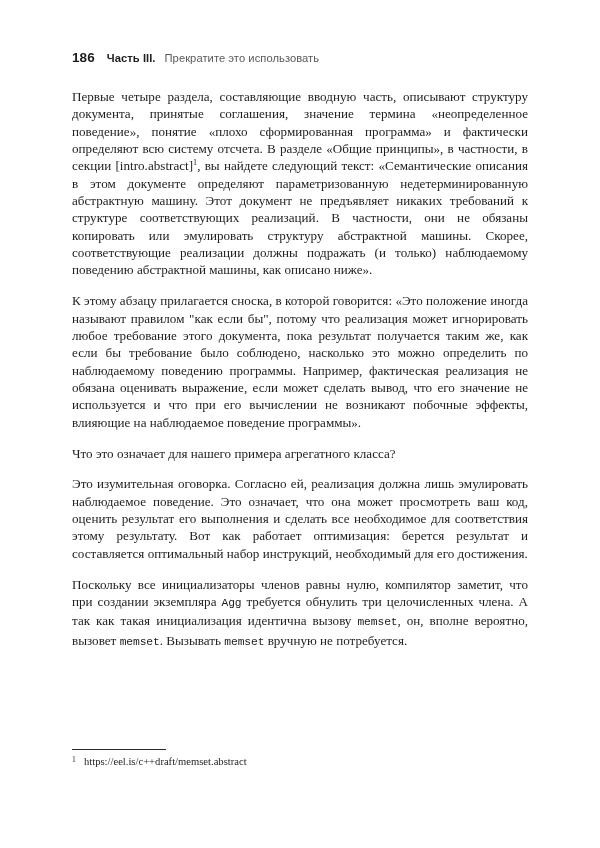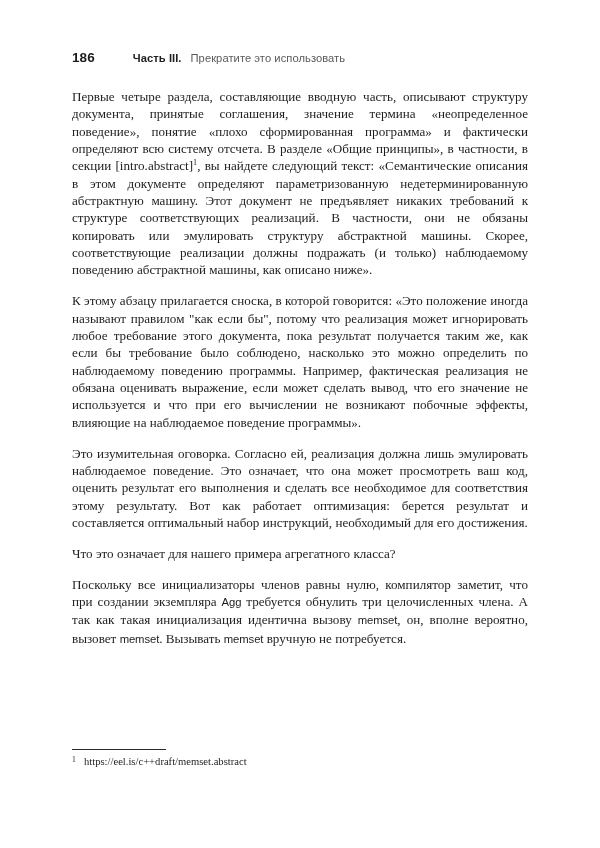--- a/index.html
+++ b/index.html
@@ -40,21 +40,21 @@
   .folio {
     font-weight: bold;
     font-size: 13.5px;
     color: #1b1b1b;
     letter-spacing: 0.1px;
   }
   .header-part {
     font-weight: bold;
     font-size: 11.2px;
     color: #1f1f1f;
-    margin-left: 38px;
+    margin-left: 12px;
     letter-spacing: 0.05px;
   }
   .header-title {
     font-weight: normal;
     font-size: 11.2px;
     color: #5a5a5a;
     margin-left: 9px;
     letter-spacing: 0.05px;
   }
 
@@ -74,21 +74,21 @@
     text-justify: inter-word;
     hyphens: manual;
     color: #1d1d1d;
     letter-spacing: 0.01px;
   }
   p.para:last-child {
     margin-bottom: 0;
   }
 
   code.mono {
-    font-family: Liberation Sans, sans-serif;
+    font-family: Liberation Mono, monospace;
     font-size: 11.3px;
     letter-spacing: -0.1px;
   }
 
   sup.fnref {
     font-size: 8.1px;
     vertical-align: super;
     line-height: 0;
   }
 
@@ -132,22 +132,22 @@
 
   <div class="running-header">
     <span class="folio">186</span>
     <span class="header-part">Часть III.</span>
     <span class="header-title">Прекратите это использовать</span>
   </div>
 
   <div class="body-column">
     <p class="para">Первые четыре раздела, составляющие вводную часть, описывают структуру документа, принятые соглашения, значение термина «неопределенное поведение», понятие «плохо сформированная программа» и фактически определяют всю систему отсчета. В разделе «Общие принципы», в частности, в секции [intro.abstract]<sup class="fnref">1</sup>, вы найдете следующий текст: «Семантические описания в этом документе определяют параметризованную недетерминированную абстрактную машину. Этот документ не предъявляет никаких требований к структуре соответствующих реализаций. В частности, они не обязаны копировать или эмулировать структуру абстрактной машины. Скорее, соответствующие реализации должны подражать (и только) наблюдаемому поведению абстрактной машины, как описано ниже».</p>
     <p class="para">К этому абзацу прилагается сноска, в которой говорится: «Это положение иногда называют правилом "как если бы", потому что реализация может игнорировать любое требование этого документа, пока результат получается таким же, как если бы требование было соблюдено, насколько это можно определить по наблюдаемому поведению программы. Например, фактическая реализация не обязана оценивать выражение, если может сделать вывод, что его значение не используется и что при его вычислении не возникают побочные эффекты, влияющие на наблюдаемое поведение программы».</p>
+    <p class="para">Что это означает для нашего примера агрегатного класса?</p>
     <p class="para">Это изумительная оговорка. Согласно ей, реализация должна лишь эмулировать наблюдаемое поведение. Это означает, что она может просмотреть ваш код, оценить результат его выполнения и сделать все необходимое для соответствия этому результату. Вот как работает оптимизация: берется результат и составляется оптимальный набор инструкций, необходимый для его достижения.</p>
-    <p class="para">Что это означает для нашего примера агрегатного класса?</p>
     <p class="para">Поскольку все инициализаторы членов равны нулю, компилятор заметит, что при создании экземпляра <code class="mono">Agg</code> требуется обнулить три целочисленных члена. А так как такая инициализация идентична вызову <code class="mono">memset</code>, он, вполне вероятно, вызовет <code class="mono">memset</code>. Вызывать <code class="mono">memset</code> вручную не потребуется.</p>
   </div>
 
   <div class="footnote-area">
     <div class="footnote-rule"></div>
     <div class="footnote-item">
       <span class="footnote-marker">1</span>
       <span class="footnote-text">https://eel.is/c++draft/memset.abstract</span>
     </div>
   </div>

